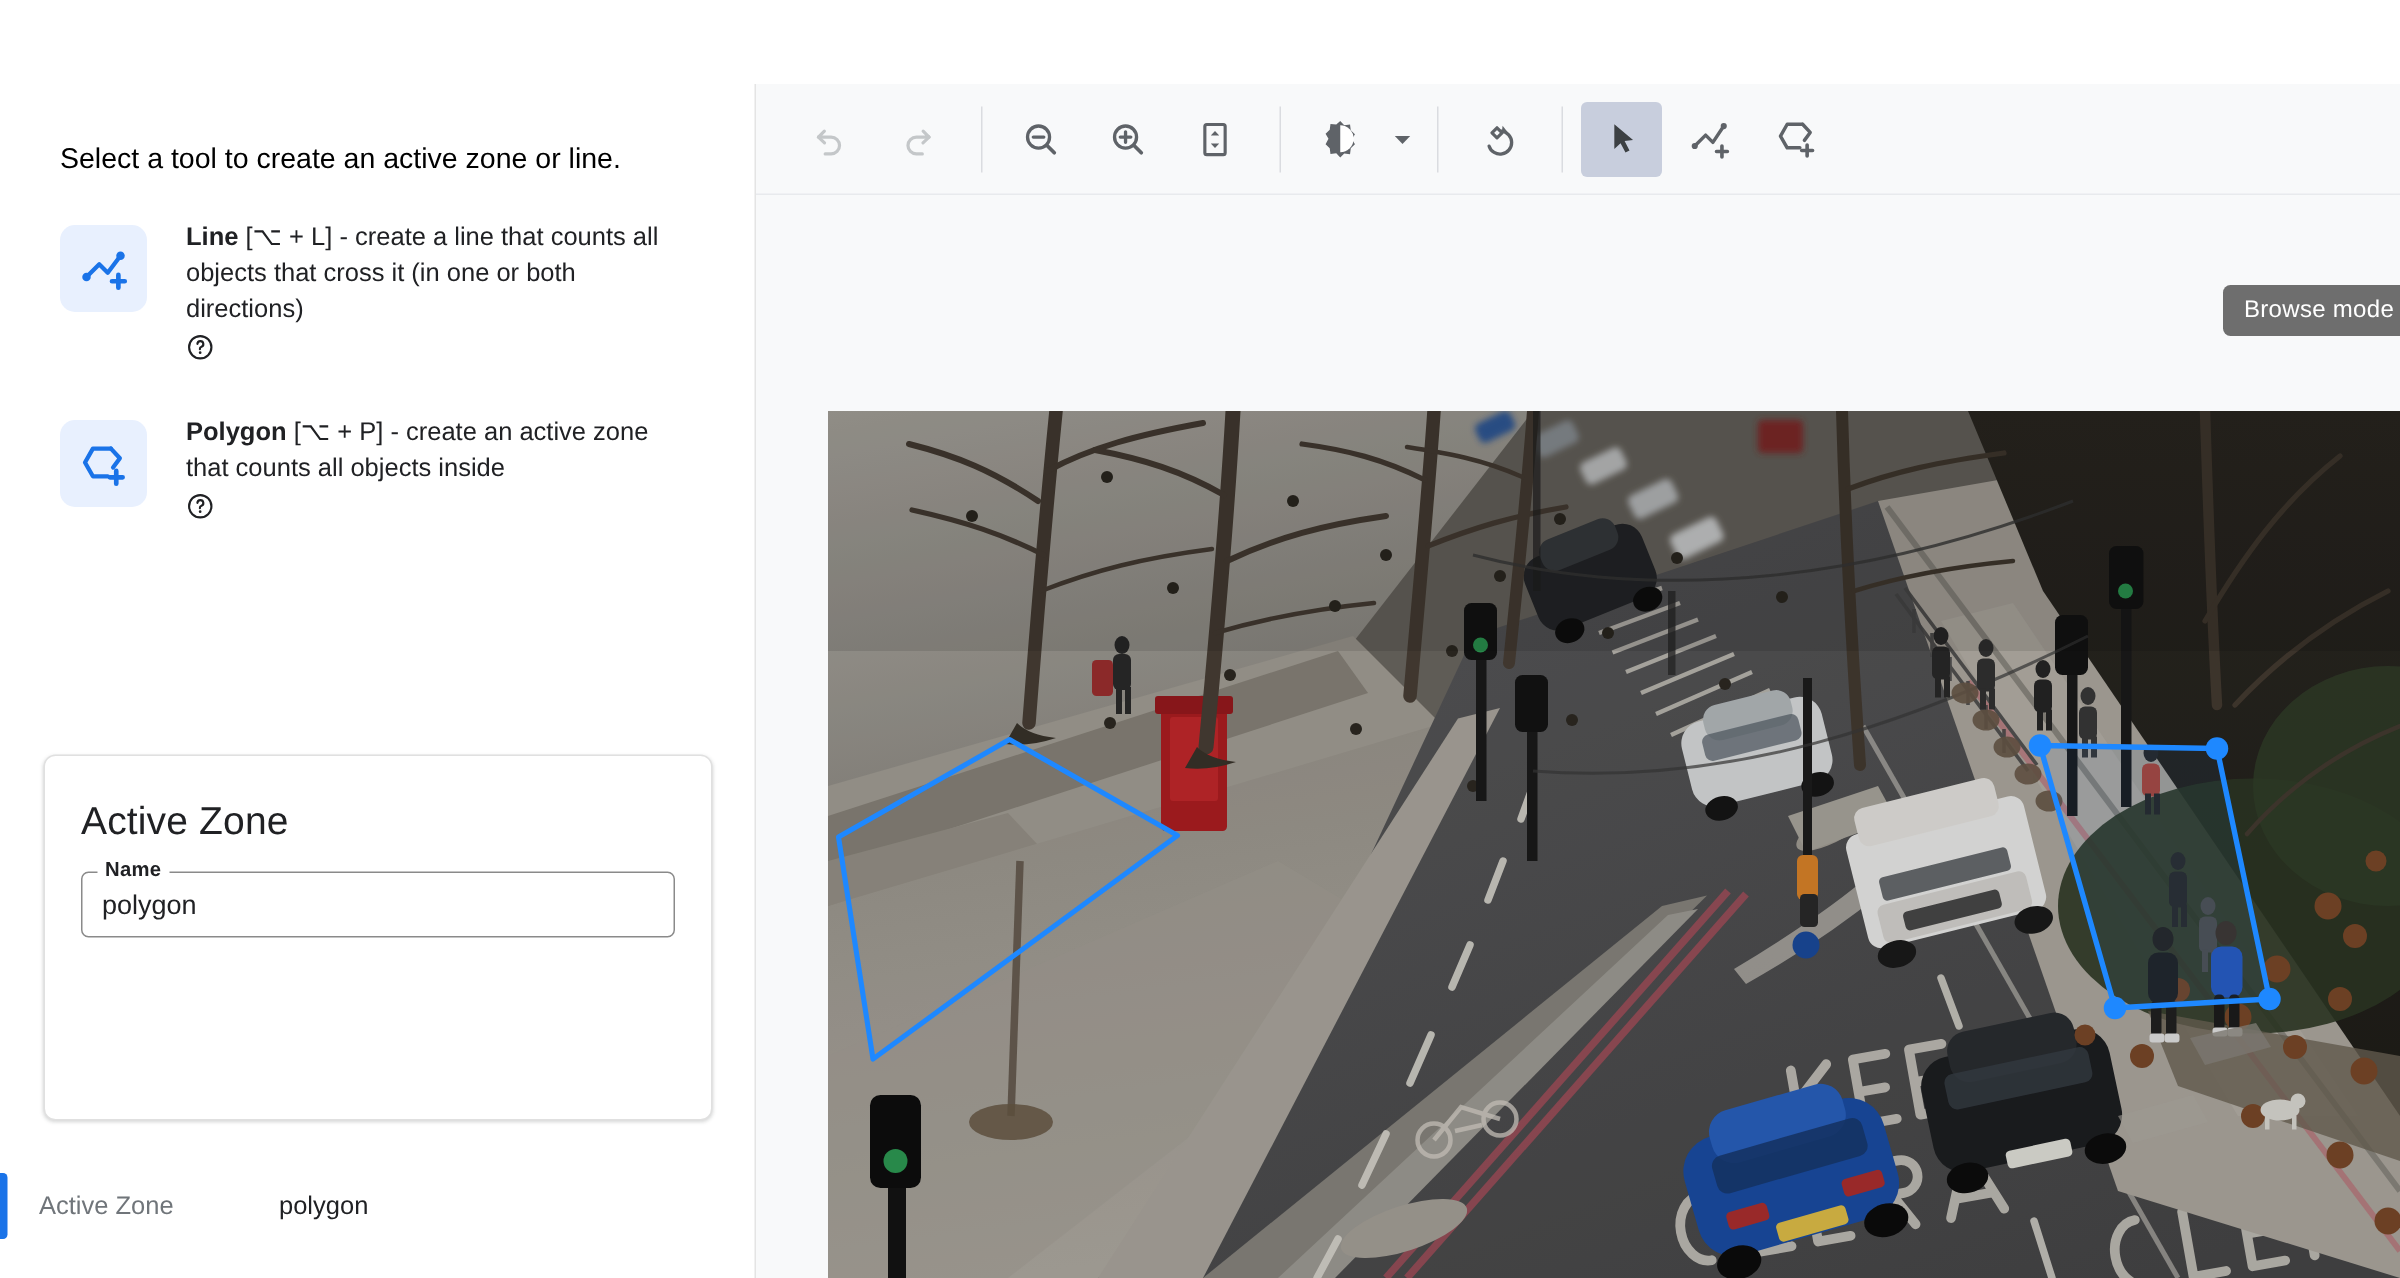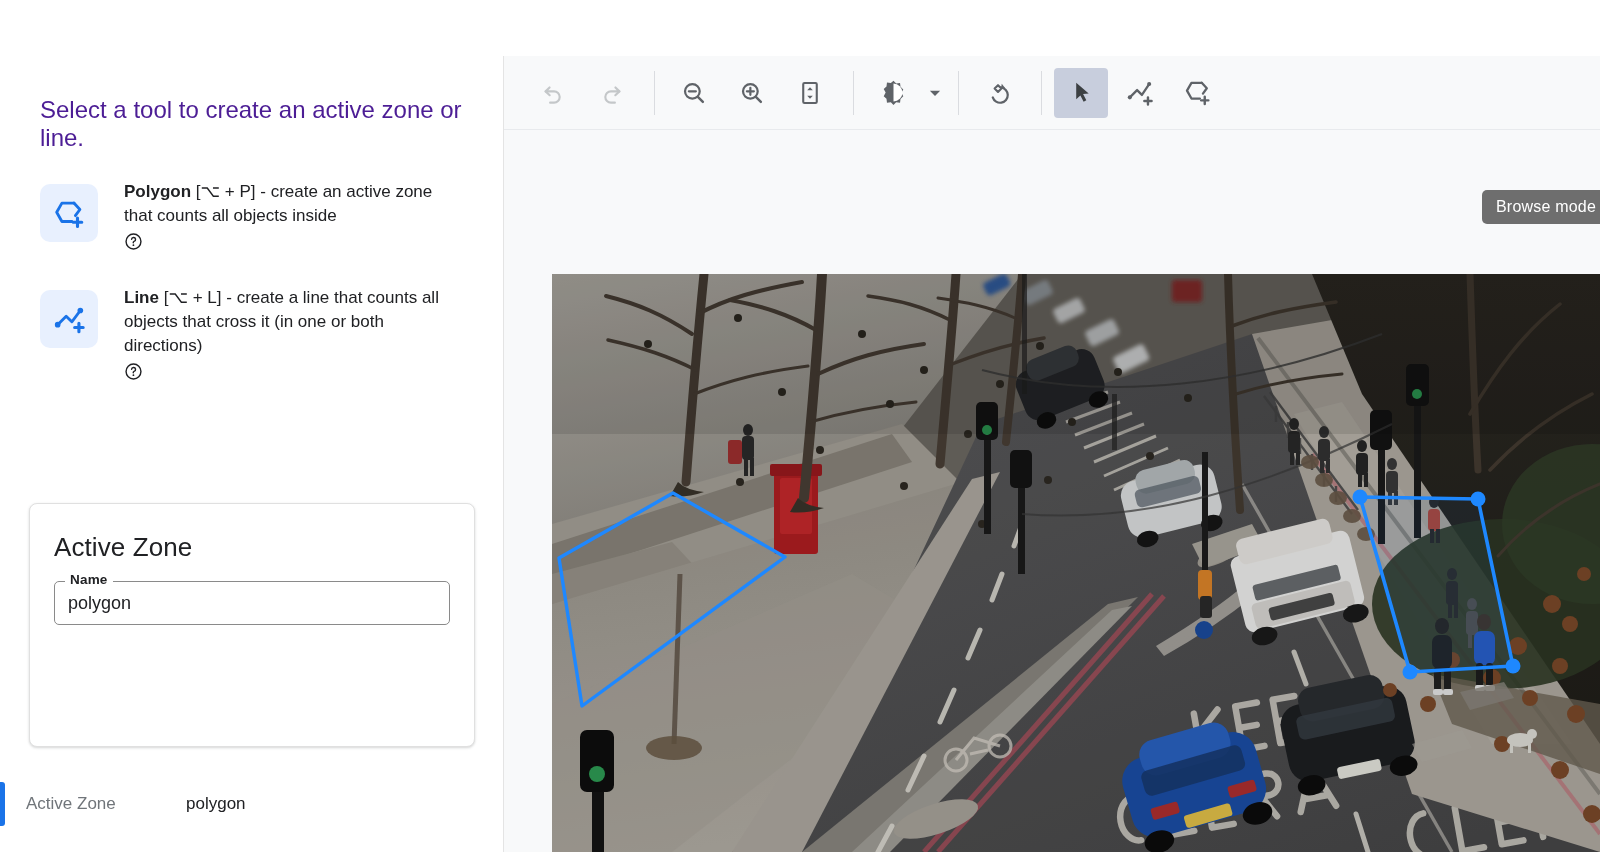--- a/index.html
+++ b/index.html
@@ -34,21 +34,21 @@
 
   
   .sidebar {
     position:absolute; left:0; top:56px; width:504px; height:796px;
     background:#ffffff;
     border-right:1px solid #e4e4e4;
     overflow:hidden;
   }
   .sidebar-hint {
     margin:40px 0 0 40px;
-    font-size:24px; color:#4c1d95; font-weight:400;
+    font-size:19px; color:#000000; font-weight:400;
   }
   .tool-list { margin-top:28px; }
   .tool-row {
     display:flex; align-items:flex-start;
     padding: 0 26px 0 40px;
     margin-bottom:28px;
     cursor:pointer;
   }
   .tool-swatch {
     flex:0 0 auto;
@@ -197,57 +197,57 @@
 <body>
 
 <div class="app">
 
 
   <div class="sidebar">
 
     <div class="sidebar-hint">Select a tool to create an active zone or line.</div>
 
     <div class="tool-list">
-
-      <div class="tool-row">
-        <div class="tool-swatch">
-          <svg width="34" height="34" viewBox="0 0 24 24">
-            <path d="M15.5 5H7L3.3 11.5 7 18h7" fill="none" stroke="#1a73e8" stroke-width="2" stroke-linejoin="round" stroke-linecap="round"></path>
-            <path d="M15.5 5l4.2 4.5-3.2 4.4" fill="none" stroke="#1a73e8" stroke-width="2" stroke-linejoin="round" stroke-linecap="round"></path>
-            <path d="M15 18.5h6M18 15.5v6" stroke="#1a73e8" stroke-width="2.2" stroke-linecap="round"></path>
-          </svg>
-        </div>
-        <div class="tool-text">
-          <b>Polygon</b>
-          <span>[⌥ + P]</span>
-          <span>- create an active zone that counts all objects inside</span>
-          <br>
-          <span class="help-icon">
-            <svg width="19" height="19" viewBox="0 0 24 24">
-              <circle cx="12" cy="12" r="9.4" fill="none" stroke="#202124" stroke-width="1.8"></circle>
-              <path d="M9.6 9.2a2.5 2.5 0 1 1 3.1 2.6c-.7.2-1 .8-1 1.6v.3" fill="none" stroke="#202124" stroke-width="1.8" stroke-linecap="round"></path>
-              <circle cx="11.9" cy="16.6" r="1.15" fill="#202124"></circle>
-            </svg>
-          </span>
-        </div>
-      </div>
 
       <div class="tool-row">
         <div class="tool-swatch">
           <svg width="34" height="34" viewBox="0 0 24 24">
             <polyline points="4,16 10,10 14,14 20,6" fill="none" stroke="#1a73e8" stroke-width="2" stroke-linecap="round" stroke-linejoin="round"></polyline>
             <circle cx="4" cy="16" r="2" fill="#1a73e8"></circle>
             <circle cx="20" cy="6" r="2" fill="#1a73e8"></circle>
             <path d="M16 18h6M19 15v6" stroke="#1a73e8" stroke-width="2.2" stroke-linecap="round"></path>
           </svg>
         </div>
         <div class="tool-text">
           <b>Line</b>
           <span>[⌥ + L]</span>
           <span>- create a line that counts all objects that cross it (in one or both directions)</span>
+          <br>
+          <span class="help-icon">
+            <svg width="19" height="19" viewBox="0 0 24 24">
+              <circle cx="12" cy="12" r="9.4" fill="none" stroke="#202124" stroke-width="1.8"></circle>
+              <path d="M9.6 9.2a2.5 2.5 0 1 1 3.1 2.6c-.7.2-1 .8-1 1.6v.3" fill="none" stroke="#202124" stroke-width="1.8" stroke-linecap="round"></path>
+              <circle cx="11.9" cy="16.6" r="1.15" fill="#202124"></circle>
+            </svg>
+          </span>
+        </div>
+      </div>
+
+      <div class="tool-row">
+        <div class="tool-swatch">
+          <svg width="34" height="34" viewBox="0 0 24 24">
+            <path d="M15.5 5H7L3.3 11.5 7 18h7" fill="none" stroke="#1a73e8" stroke-width="2" stroke-linejoin="round" stroke-linecap="round"></path>
+            <path d="M15.5 5l4.2 4.5-3.2 4.4" fill="none" stroke="#1a73e8" stroke-width="2" stroke-linejoin="round" stroke-linecap="round"></path>
+            <path d="M15 18.5h6M18 15.5v6" stroke="#1a73e8" stroke-width="2.2" stroke-linecap="round"></path>
+          </svg>
+        </div>
+        <div class="tool-text">
+          <b>Polygon</b>
+          <span>[⌥ + P]</span>
+          <span>- create an active zone that counts all objects inside</span>
           <br>
           <span class="help-icon">
             <svg width="19" height="19" viewBox="0 0 24 24">
               <circle cx="12" cy="12" r="9.4" fill="none" stroke="#202124" stroke-width="1.8"></circle>
               <path d="M9.6 9.2a2.5 2.5 0 1 1 3.1 2.6c-.7.2-1 .8-1 1.6v.3" fill="none" stroke="#202124" stroke-width="1.8" stroke-linecap="round"></path>
               <circle cx="11.9" cy="16.6" r="1.15" fill="#202124"></circle>
             </svg>
           </span>
         </div>
       </div>

